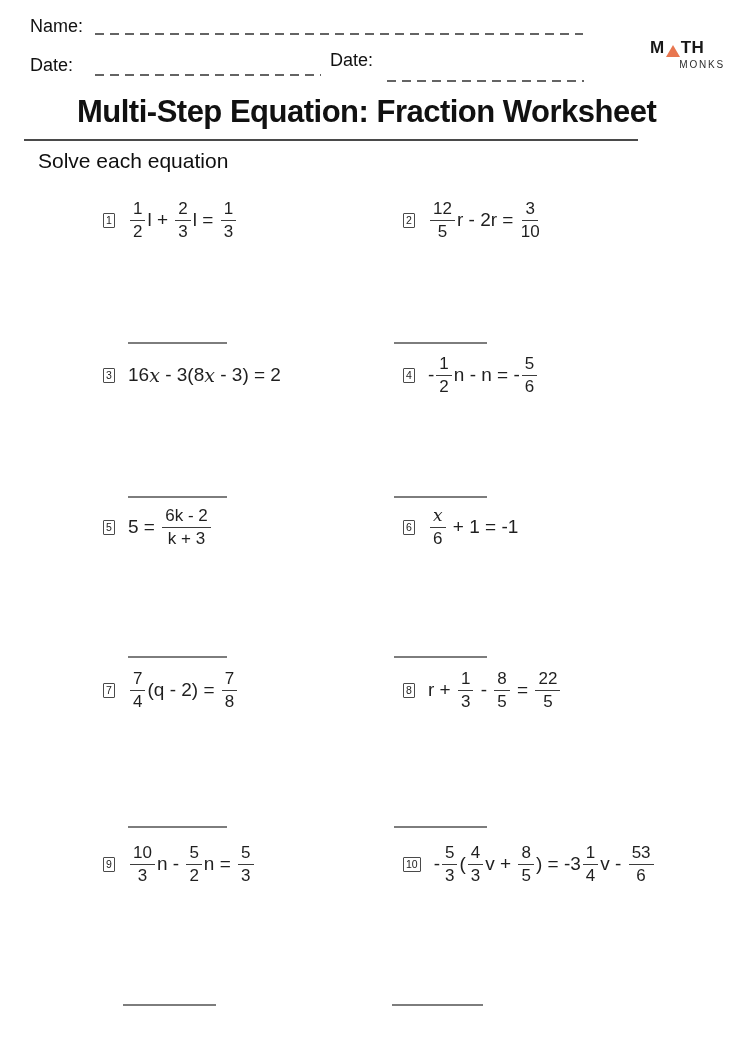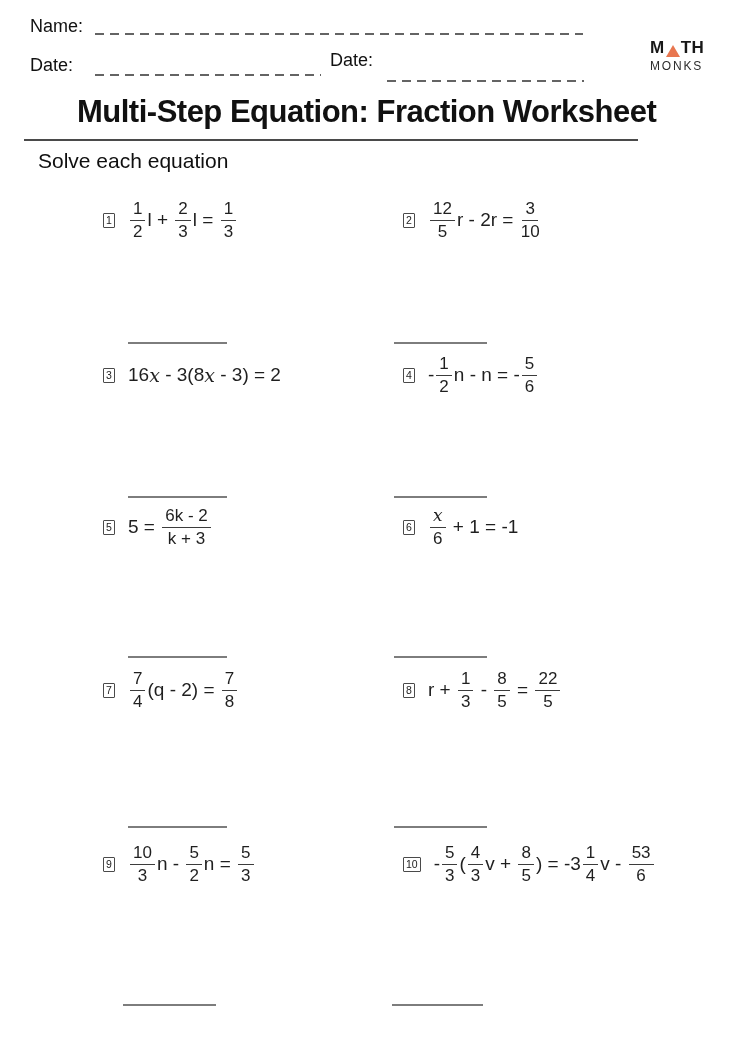--- a/index.html
+++ b/index.html
@@ -8,21 +8,21 @@
 
   
   .field-label { position:absolute; font-size:18px; color:#111; }
   .dash-line { position:absolute; height:2px;
     background:repeating-linear-gradient(90deg,#646464 0 9px,transparent 9px 15px); }
 
   .logo { position:absolute; left:650px; top:38px; width:76px; }
   .logo-top { font-size:17px; font-weight:700; letter-spacing:0.5px; color:#181818; display:flex; align-items:flex-end; }
   .tri { display:inline-block; width:0; height:0; border-left:7px solid transparent; border-right:7px solid transparent;
          border-bottom:12px solid #E8764F; margin:0 1px 1px 1px; }
-  .logo-bottom { font-size:12px; letter-spacing:1.8px; color:#2c2c2c; padding-right:1px; margin-top:1px; }
+  .logo-bottom { font-size:10px; letter-spacing:1.8px; color:#2c2c2c; text-align:right; padding-right:1px; margin-top:1px; }
 
   .title { position:absolute; left:33px; top:94px; font-size:31px; font-weight:700; letter-spacing:-0.5px; color:#111;margin-left:44px; }
   .title-rule { position:absolute; left:24px; top:139px; width:614px; height:2px; background:#4a4a4a; }
 
   .instruction { position:absolute; left:38px; top:149px; font-size:21px; color:#0f0f0f; }
 
   
   .problem { position:absolute; display:flex; align-items:center; gap:13px; height:56px; }
   .qnum { min-width:12px; height:15px; padding:0 2px; border:1.2px solid #4a4a4a; border-radius:1px;
           font-size:10.5px; color:#222; display:flex; align-items:center; justify-content:center; }

